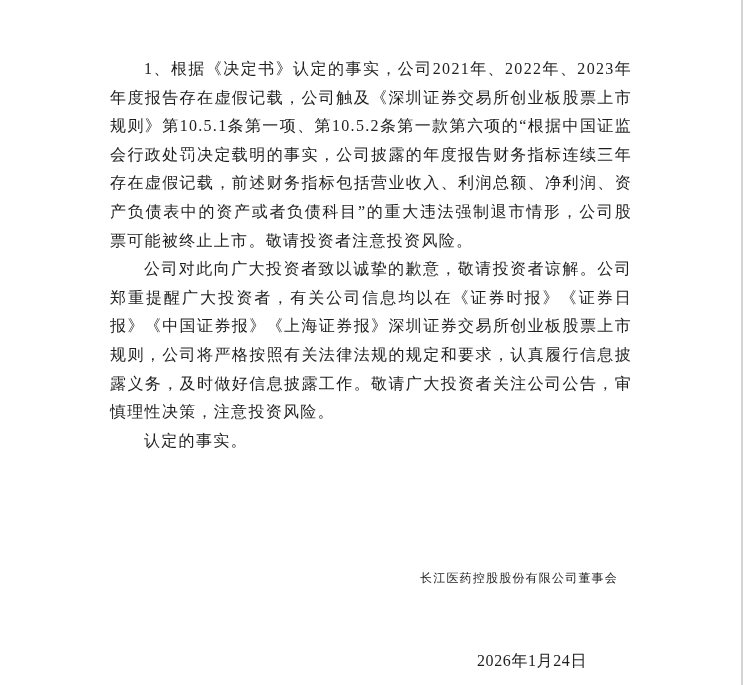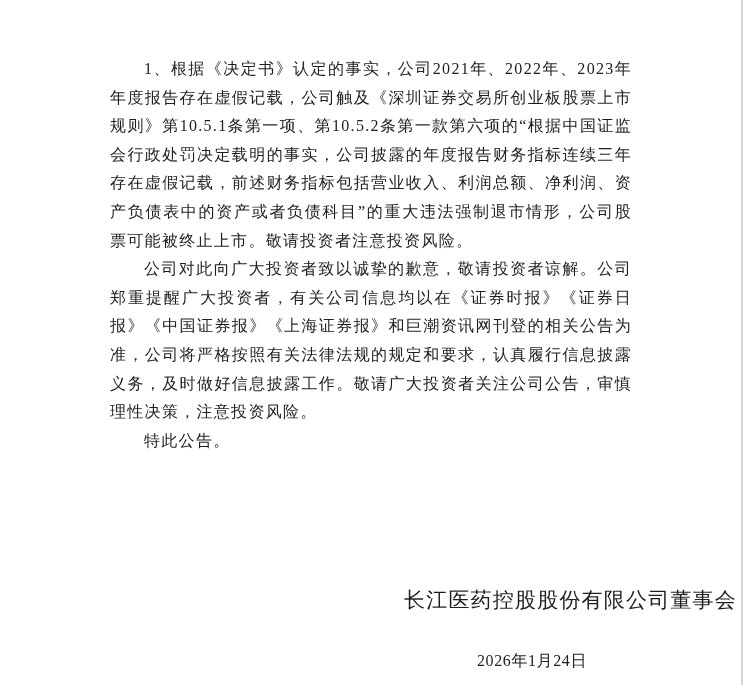--- a/index.html
+++ b/index.html
@@ -49,42 +49,43 @@
     .closing {
       margin: 0;
       font-size: 16px;
       line-height: 28.6px;
       letter-spacing: 1.3px;
       text-indent: 34px;
     }
     .signature {
       position: absolute;
       left: 404px;
-      top: 586px;
+      top: 564px;
       width: 230px;
-      font-size: 21px;
+      font-size: 12px;
       line-height: 28.6px;
       letter-spacing: 1.2px;
       white-space: nowrap;
+      text-align: center;
     }
     .date {
       position: absolute;
       left: 477px;
       top: 647px;
       font-size: 16px;
       line-height: 28.6px;
       letter-spacing: 0.6px;
       white-space: nowrap;
     }
   </style>
 </head>
 <body>
 
 <div class="page">
   <div class="content">
     <p class="para">1、根据《决定书》认定的事实，公司2021年、2022年、2023年年度报告存在虚假记载，公司触及《深圳证券交易所创业板股票上市规则》第10.5.1条第一项、第10.5.2条第一款第六项的“根据中国证监会行政处罚决定载明的事实，公司披露的年度报告财务指标连续三年存在虚假记载，前述财务指标包括营业收入、利润总额、净利润、资产负债表中的资产或者负债科目”的重大违法强制退市情形，公司股票可能被终止上市。敬请投资者注意投资风险。</p>
-    <p class="para">公司对此向广大投资者致以诚挚的歉意，敬请投资者谅解。公司郑重提醒广大投资者，有关公司信息均以在《证券时报》《证券日报》《中国证券报》《上海证券报》和巨潮资讯网刊登的相关公告为准，公司将严格按照有关法律法规的规定和要求，认真履行信息披露义务，及时做好信息披露工作。敬请广大投资者关注公司公告，审慎理性决策，注意投资风险。</p>
-    <p class="closing">特此公告。</p>
+    <p class="para">公司对此向广大投资者致以诚挚的歉意，敬请投资者谅解。公司郑重提醒广大投资者，有关公司信息均以在《证券时报》《证券日报》《中国证券报》《上海证券报》深圳证券交易所创业板股票上市规则，公司将严格按照有关法律法规的规定和要求，认真履行信息披露义务，及时做好信息披露工作。敬请广大投资者关注公司公告，审慎理性决策，注意投资风险。</p>
+    <p class="closing">认定的事实。</p>
   </div>
   <div class="signature">长江医药控股股份有限公司董事会</div>
   <div class="date">2026年1月24日</div>
 </div>
 <div class="page-edge"></div>
 
 </body></html>

